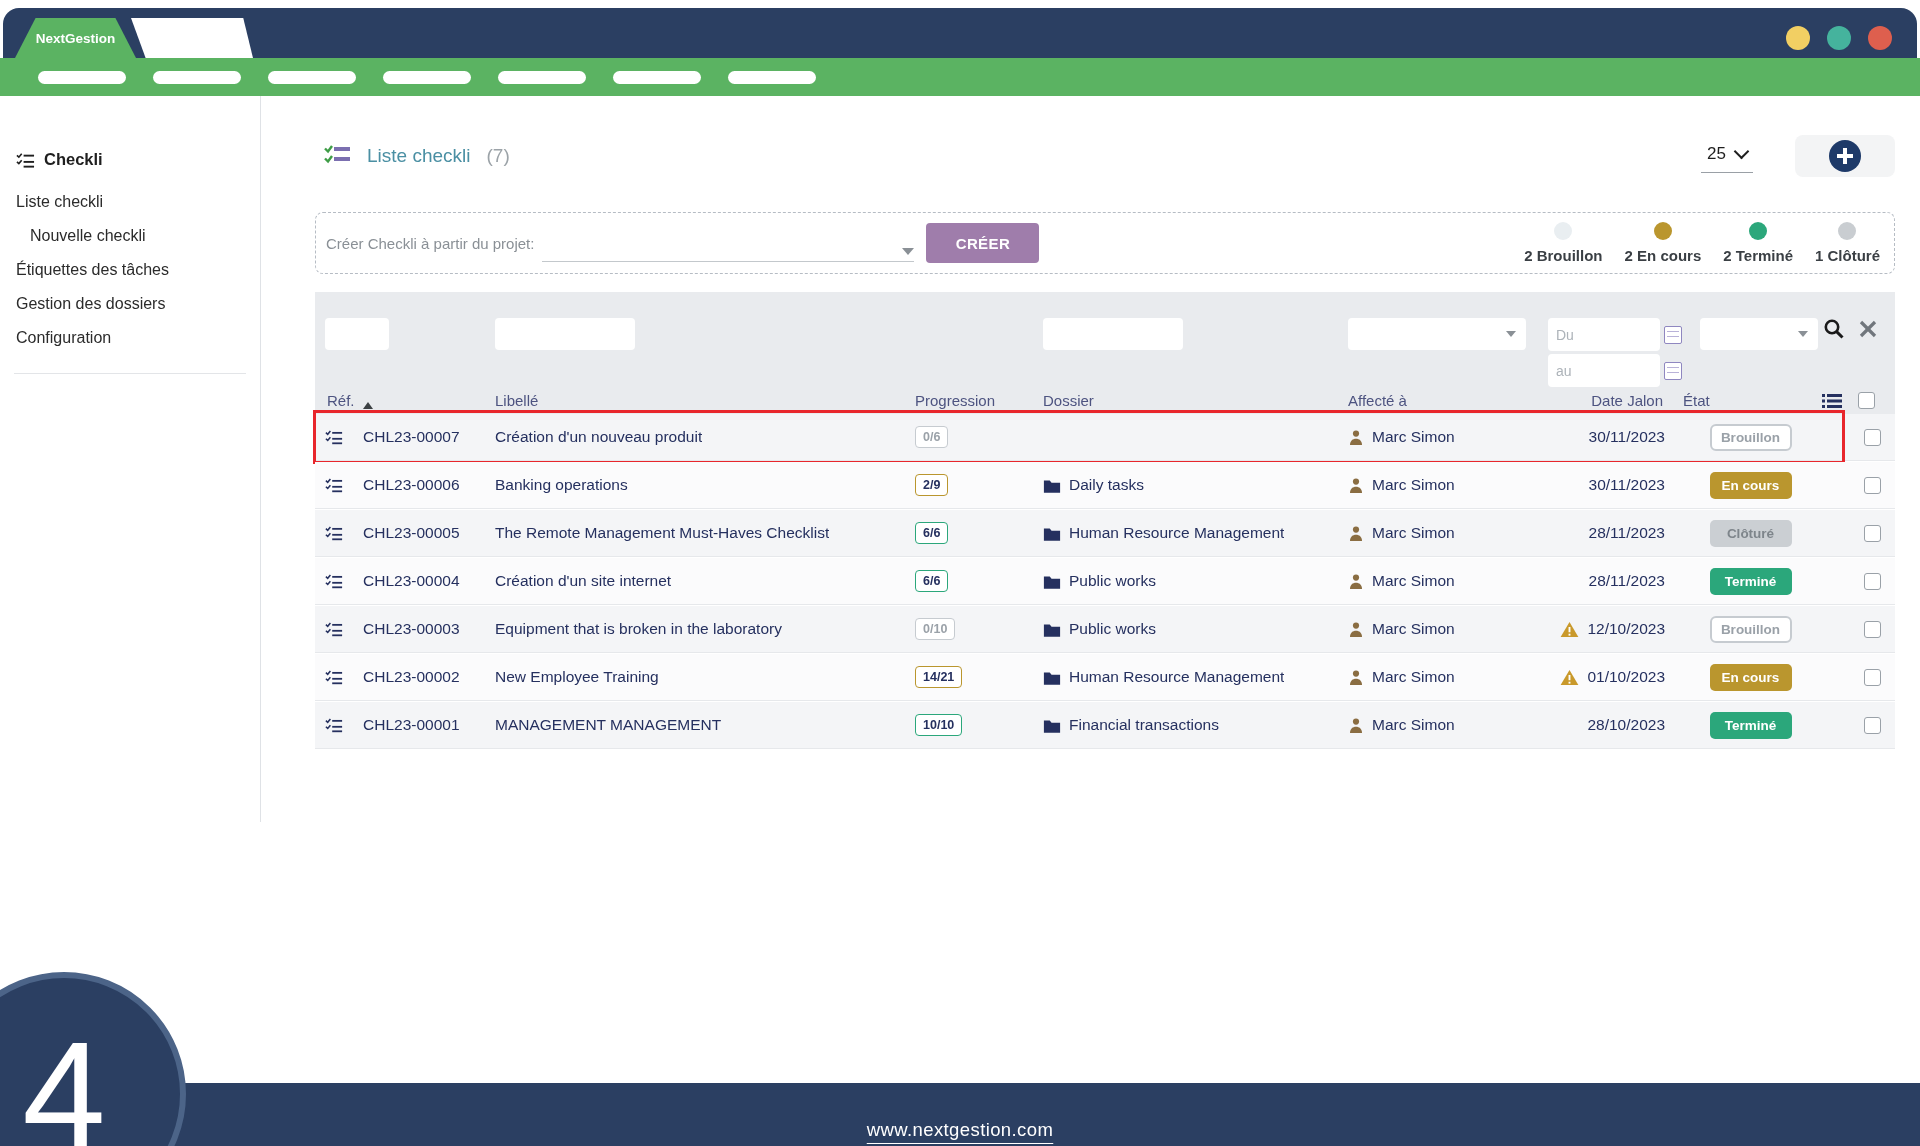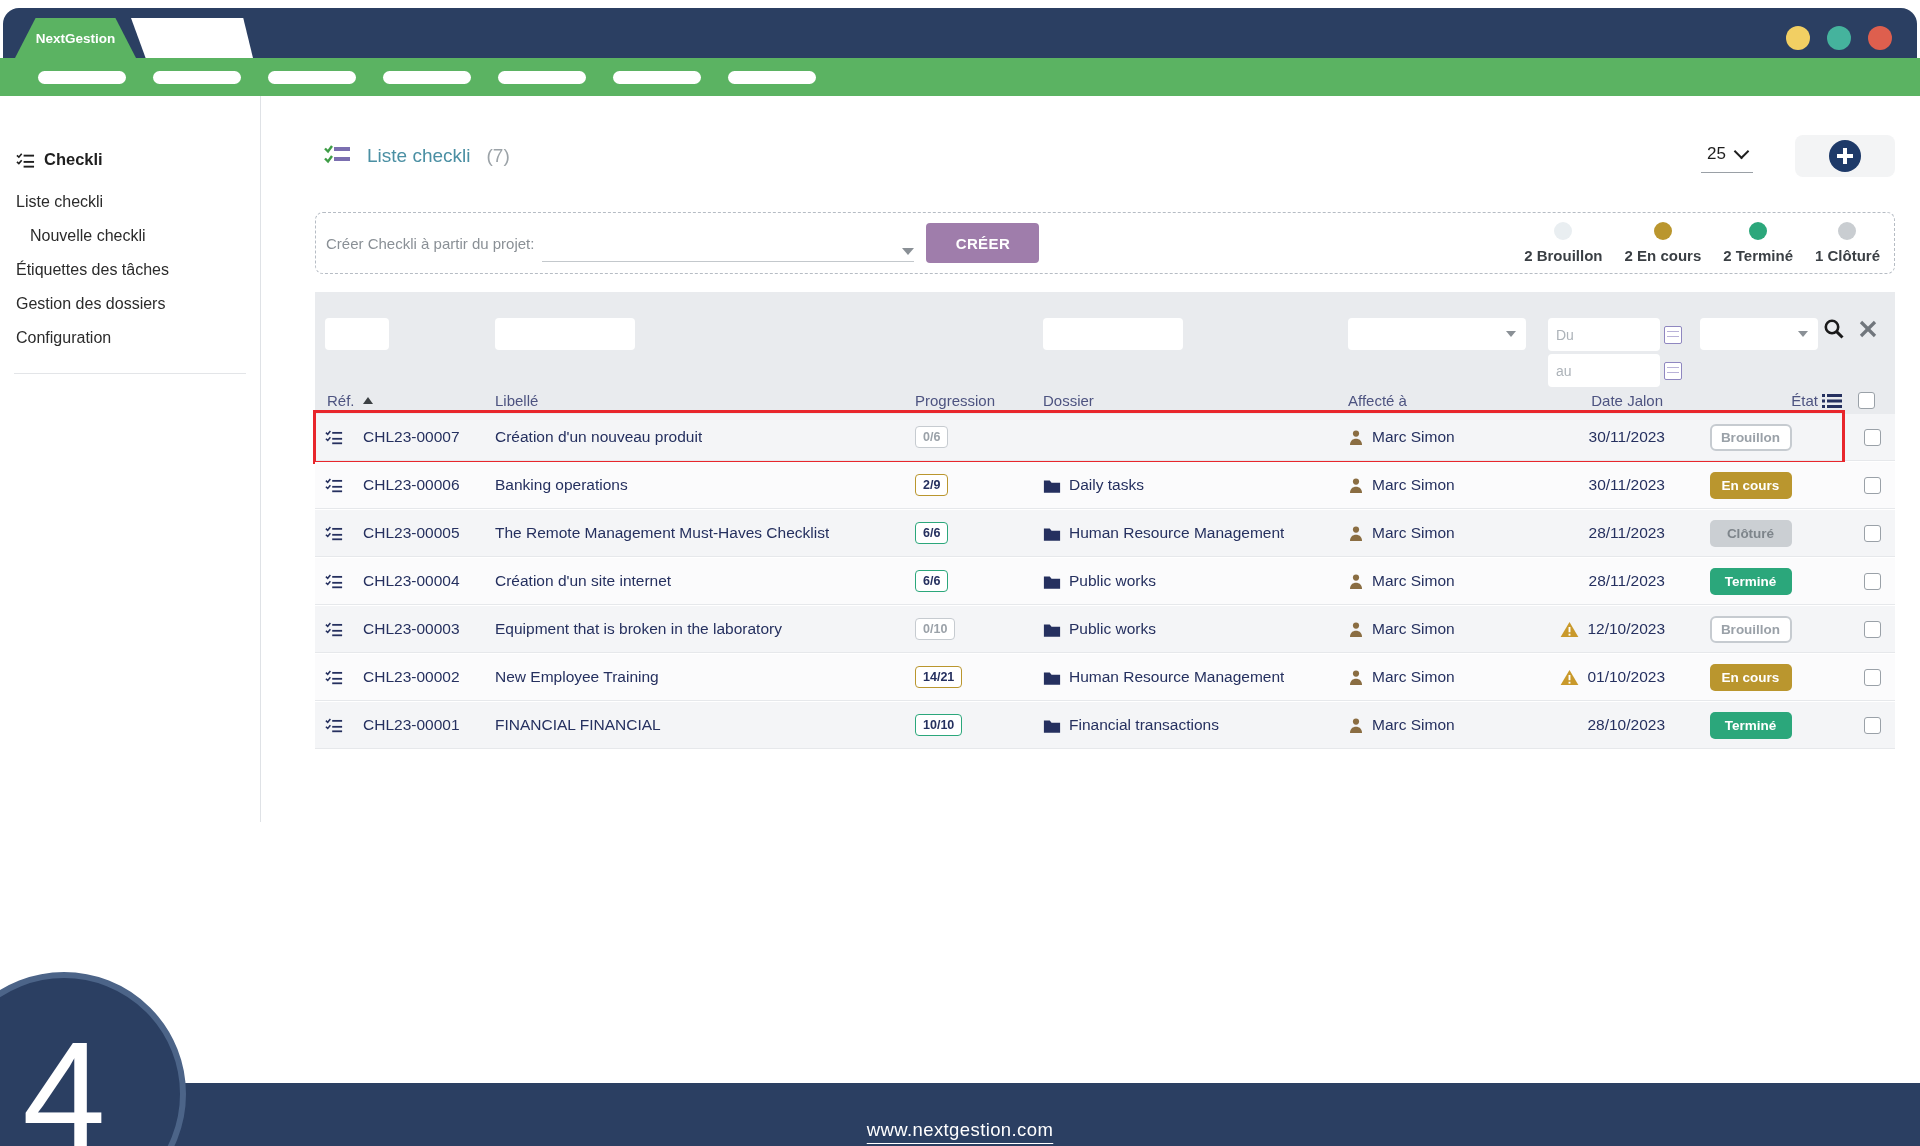--- a/index.html
+++ b/index.html
@@ -80,24 +80,24 @@
   .date-stack{display:flex;flex-direction:column;gap:3px;}
   .date-line{display:flex;align-items:center;gap:4px;}
   .date-line .f-input{width:112px;height:33px;}
   .cal-btn{width:16px;height:16px;border:1px solid #8F87C0;border-radius:2px;background:#fff;position:relative;cursor:pointer;}
   .cal-btn::before{content:"";position:absolute;left:2px;right:2px;top:4px;border-top:1px solid #B9B2D8;}
   .cal-btn::after{content:"";position:absolute;left:2px;right:2px;top:9px;border-top:1px solid #B9B2D8;}
   .filter-icons{display:flex;align-items:center;gap:14px;justify-content:flex-end;padding-right:10px;}
   .iconbtn{cursor:pointer;display:inline-flex;}
 
   .header-row{height:42px;font-size:15px;color:#4D5380;}
-  .h-ref{grid-column:1/3;display:flex;align-items:center;gap:8px;padding-left:2px;cursor:pointer;}
+  .h-ref{grid-column:1/3;display:flex;align-items:flex-end;gap:8px;padding-left:2px;cursor:pointer;}
   .sort-up{width:0;height:0;border-left:5px solid transparent;border-right:5px solid transparent;border-bottom:7px solid #3C4043;}
   .h-date{text-align:right;padding-right:20px;}
-  .h-etat{text-align:right;}
+  .h-etat{text-align:left;}
   .h-actions{display:flex;align-items:center;gap:16px;justify-content:flex-end;padding-right:6px;}
 
   .trow{height:46px;margin-bottom:2px;position:relative;font-size:15.5px;color:#25305F;cursor:pointer;}
   .trow:nth-child(odd){background:#F4F5F7;}
   .trow:nth-child(even){background:#FBFBFC;}
   .trow{box-shadow:0 1px 0 #E6E8EB;}
   .trow.highlighted::after{content:"";position:absolute;left:-2px;top:-4px;bottom:-4px;right:50px;
                            border:3px solid #E8262C;pointer-events:none;}
   .cell{display:flex;align-items:center;min-width:0;}
   .cell.date{justify-content:flex-end;gap:8px;padding-right:18px;}
@@ -642,21 +642,21 @@
         <path d="M1 10 L3 11.8 L6 8.2" stroke-width="1.7"></path>
                     <line x1="8" y1="10" x2="19" y2="10"></line>
         <line x1="8" y1="15" x2="19" y2="15"></line>
                   </g>
                 </svg>
     </span>
     <span class="cell">
                 <span class="txt">CHL23-00001</span>
               </span>
     <span class="cell">
-                <span class="txt">FINANCIAL FINANCIAL</span>
+                <span class="txt">MANAGEMENT MANAGEMENT</span>
               </span>
     <span class="cell prog">
                 <span class="pbadge p-full">10/10</span>
               </span>
     <span class="cell dossier">
       <span class="cell" style="gap:8px">
         <span>
           <svg width="18" height="15" viewBox="0 0 20 16">
                       <path d="M1 2.5 h6.5 l2 2.5 H19 v11 H1 z" fill="#25305F"></path>
                     </svg>

